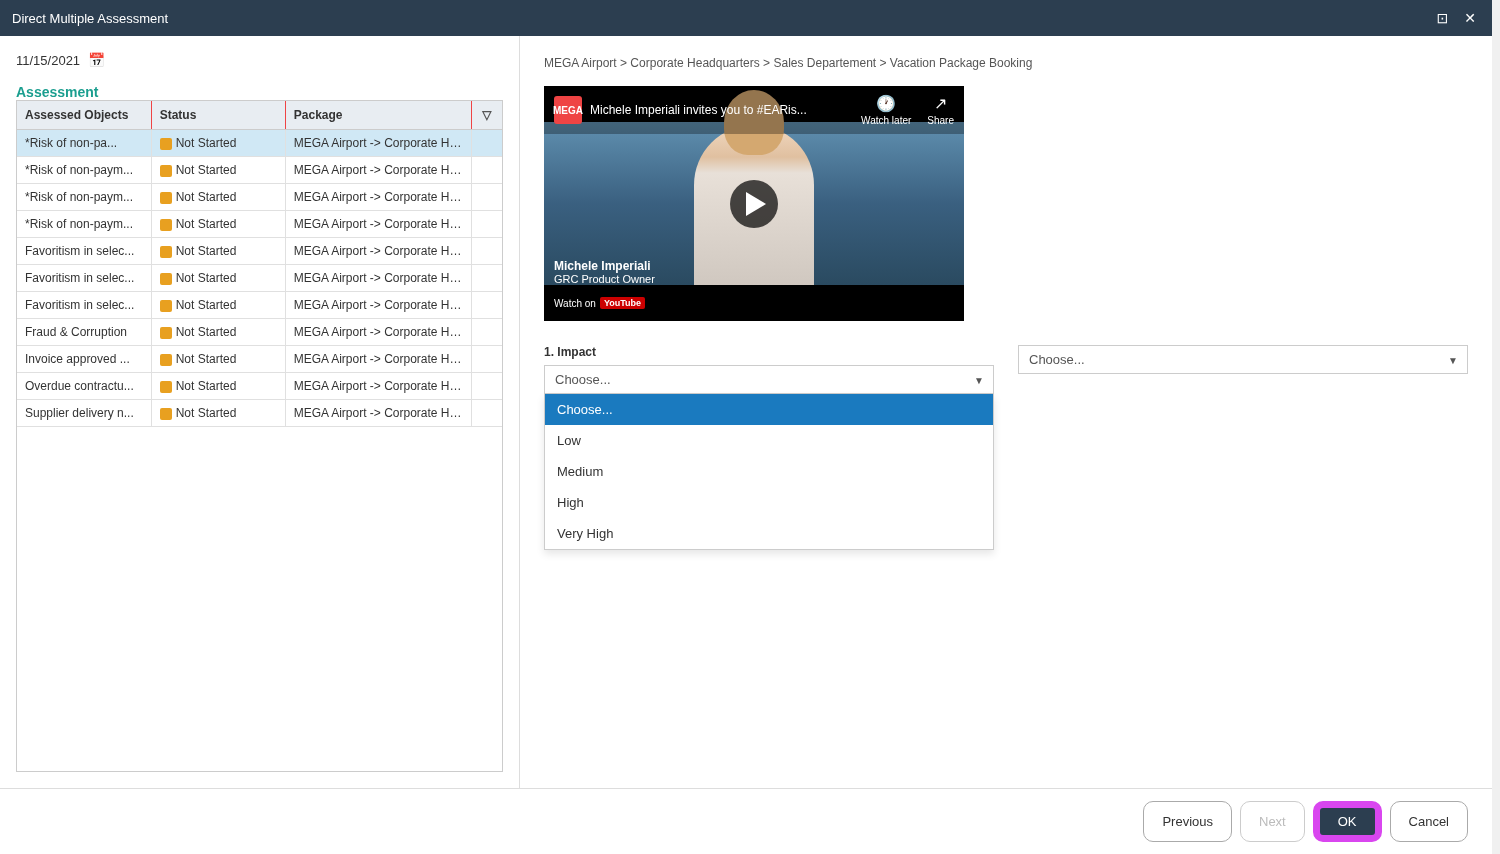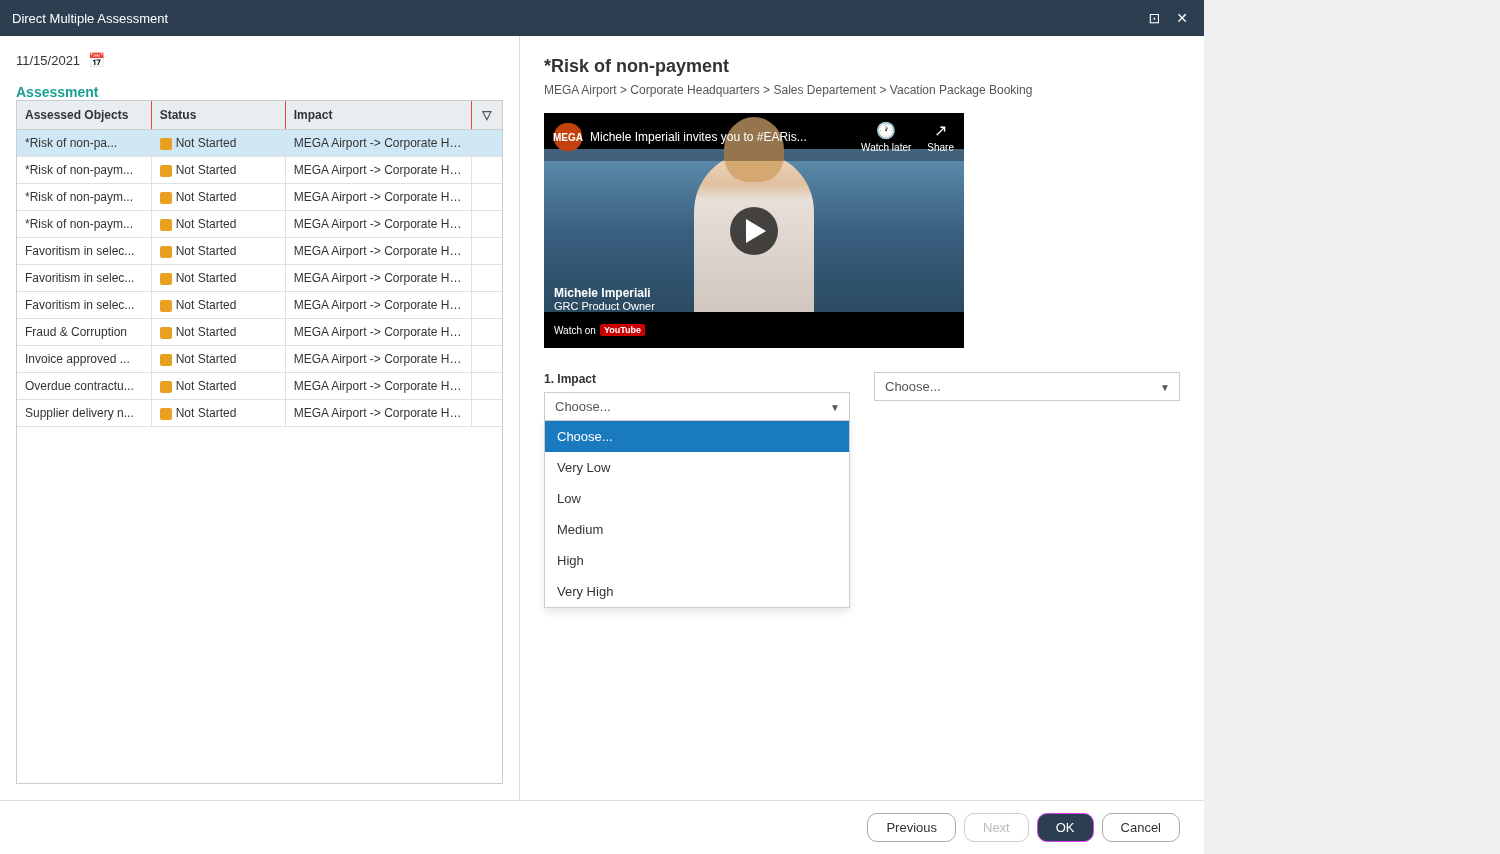--- a/index.html
+++ b/index.html
@@ -1,19 +1,19 @@
 <!DOCTYPE html>
 <html><head>
   <meta charset="utf-8">
   <style>
     * { box-sizing: border-box; margin: 0; padding: 0; }
     body { font-family: Arial, sans-serif; font-size: 13px; background: #f0f0f0; overflow: hidden; }
 
     .modal-window {
-      width: 1204px;
+      width: 1492px;
       height: 854px;
       background: #fff;
       display: flex;
       flex-direction: column;
       position: relative;
     }
 
     .modal-titlebar {
       background: #2c3e50;
       color: #fff;
@@ -209,22 +209,22 @@
       right: 0;
       display: flex;
       align-items: center;
       padding: 8px 10px;
       background: rgba(0,0,0,0.3);
     }
 
     .video-logo {
       width: 28px;
       height: 28px;
-      background: #c2410c;
-      border-radius: 13px;
+      background: #ef4444;
+      border-radius: 3px;
       display: flex;
       align-items: center;
       justify-content: center;
       color: #fff;
       font-size: 10px;
       font-weight: bold;
       margin-right: 8px;
     }
 
     .video-title-text {
@@ -441,21 +441,21 @@
       color: #333;
     }
 
     .btn-outline:disabled {
       color: #bbb;
       border-color: #ccc;
     }
 
     .btn-primary {
       background: #2c3e50;
-      border: 1px solid #d946ef;
+      border: 7px solid #d946ef;
       color: #fff;
     }
 
     .btn-secondary {
       background: #fff;
       border: 1px solid #aaa;
       color: #333;
     }
   </style>
 </head>
@@ -485,21 +485,21 @@
         <table>
           <thead>
             <tr>
               <th class="col-object">
                 <span>Assessed Objects</span>
               </th>
               <th class="col-status">
                 <span>Status</span>
               </th>
               <th class="col-context">
-                <span>Impact</span>
+                <span>Package</span>
               </th>
               <th class="col-filter">
                 <span class="filter-icon">▽</span>
               </th>
             </tr>
           </thead>
           <tbody id="assessment-tbody">
           <tr class="selected">
                 <td class="col-object">*Risk of non-pa...</td>
                 <td class="col-status"><span class="status-icon"></span>Not Started</td>
@@ -565,21 +565,20 @@
                 <td class="col-status"><span class="status-icon"></span>Not Started</td>
                 <td class="col-context">MEGA Airport -&gt; Corporate Headqu...</td>
                 <td class="col-filter"></td>
               </tr>
             </tbody>
         </table>
       </div>
     </div>
 
     <div class="right-panel">
-      <div class="risk-title">*Risk of non-payment</div>
       <div class="risk-breadcrumb">
         <span>MEGA Airport &gt; Corporate Headquarters &gt; Sales Departement &gt; Vacation Package Booking</span>
       </div>
 
       <div class="video-container">
         <div class="video-person-area">
 
           <div style="position:relative; width:100%; height:100%; background: linear-gradient(180deg, #6090b0 0%, #3a6080 50%, #2a4a60 100%);">
 
             <div style="position:absolute; bottom:0; left:50%; transform:translateX(-50%); width:120px; height:160px; background: linear-gradient(180deg, #f0d8c0 0%, #e0c0a0 20%, #e8e0d8 30%, #d0c8c0 100%); border-radius: 60px 60px 0 0;"></div>
@@ -623,21 +622,20 @@
       <div class="form-row">
 
         <div class="form-group">
           <div class="form-label">1. Impact</div>
           <div class="select-wrapper dropdown-open" style="position:relative;">
             <select class="form-select" style="width:100%; padding:6px 10px; border:1px solid #ccc; font-size:13px; color:#555; appearance:none; background:#fff;">
               <option>Choose...</option>
             </select>
             <div class="dropdown-menu">
               <div class="dropdown-item selected-item">Choose...</div>
-              <div class="dropdown-item">Very Low</div>
               <div class="dropdown-item">Low</div>
               <div class="dropdown-item">Medium</div>
               <div class="dropdown-item">High</div>
               <div class="dropdown-item">Very High</div>
             </div>
           </div>
         </div>
 
         <div class="form-group">
           <div class="second-select-wrapper" style="position:relative;">

